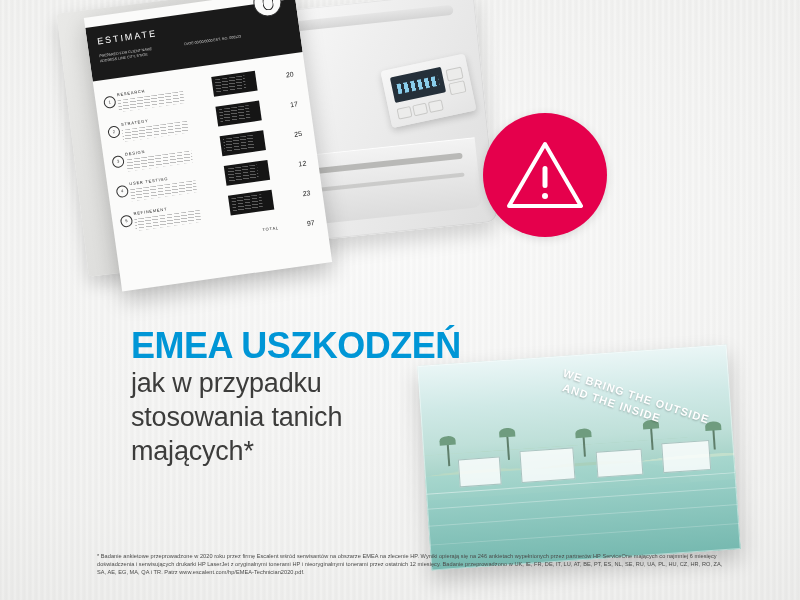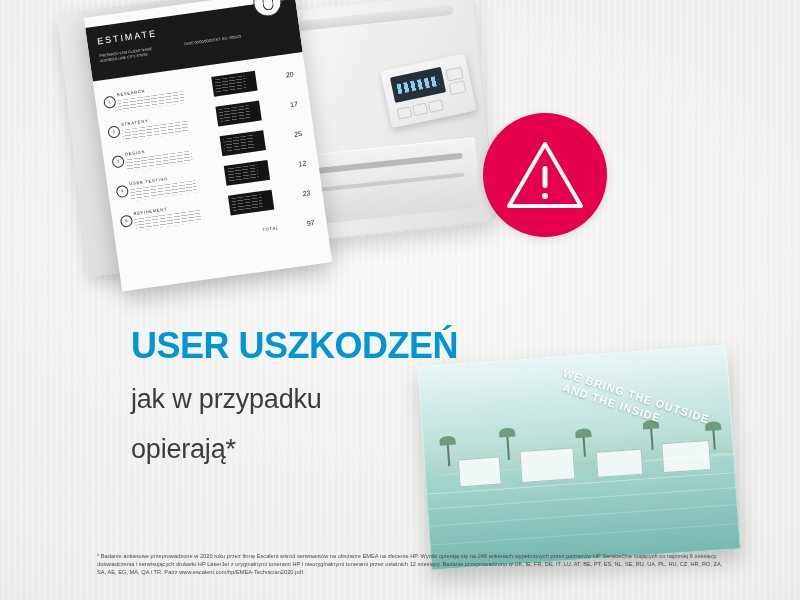--- a/index.html
+++ b/index.html
@@ -397,21 +397,21 @@
     width: 400px;
   }
   .headline .hl1 {
     font-size: 36px;
     font-weight: bold;
     color: #0096d6;
     line-height: 40px;
     letter-spacing: -0.5px;
   }
   .headline .hl2 {
-    margin-top: 16px;
+    margin-top: 0;
     font-size: 27px;
     color: #3c3c3b;
     line-height: 34px;
     letter-spacing: -0.2px;
   }
 
   
   .footnote {
     position: absolute;
     left: 97px;
@@ -546,19 +546,20 @@
     <div class="mag-palm" style="left:228px;top:76px;height:24px;"></div>
     <div class="mag-palm" style="left:290px;top:82px;height:22px;"></div>
     <div class="mag-text">
       <span>WE BRING THE OUTSIDE</span>
       <span class="l2">AND THE INSIDE</span>
     </div>
     <div class="mag-edge"></div>
   </div>
 
   <div class="headline">
-    <div class="hl1">USER USZKODZEŃ</div>
+    <div class="hl1">EMEA USZKODZEŃ</div>
     <div class="hl2">jak w przypadku</div>
-    <div class="hl2">opierają*</div>
+    <div class="hl2">stosowania tanich</div>
+    <div class="hl2">mających*</div>
   </div>
 
   <div class="footnote">* Badanie ankietowe przeprowadzone w 2020 roku przez firmę Escalent wśród serwisantów na obszarze EMEA na zlecenie HP. Wyniki opierają się na 246 ankietach wypełnionych przez partnerów HP ServiceOne mających co najmniej 6 miesięcy doświadczenia i serwisujących drukarki HP LaserJet z oryginalnymi tonerami HP i nieoryginalnymi tonerami przez ostatnich 12 miesięcy. Badanie przeprowadzono w UK, IE, FR, DE, IT, LU, AT, BE, PT, ES, NL, SE, RU, UA, PL, HU, CZ, HR, RO, ZA, SA, AE, EG, MA, QA i TR. Patrz www.escalent.com/hp/EMEA-Technician2020.pdf.</div>
 </div>
 
 </body></html>

